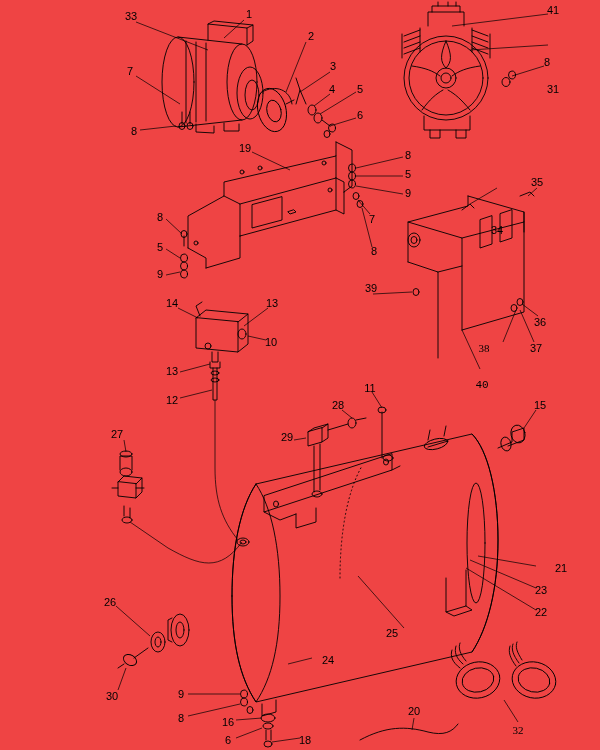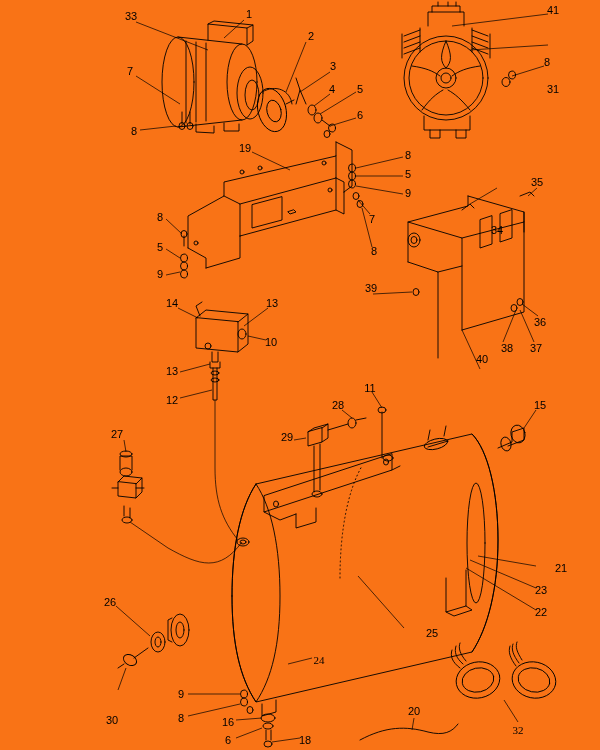--- a/index.html
+++ b/index.html
@@ -4,21 +4,21 @@
 <style>
   html, body {
     margin: 0;
     padding: 0;
     background: #ffffff;
   }
   #page {
     position: relative;
     width: 600px;
     height: 750px;
-    background: #f97316;
+    background: #ef4444;
     font-family: "Liberation Sans", sans-serif;
     overflow: hidden;
   }
   #diagram-svg {
     position: absolute;
     left: 0;
     top: 0;
   }
   .callout {
     position: absolute;
@@ -416,38 +416,38 @@
   <div class="callout" style="left:537px; top:182px;">35</div>
   <div class="callout" style="left:160px; top:217px;">8</div>
   <div class="callout" style="left:372px; top:219px;">7</div>
   <div class="callout" style="left:160px; top:247px;">5</div>
   <div class="callout" style="left:374px; top:251px;">8</div>
   <div class="callout" style="left:160px; top:274px;">9</div>
   <div class="callout" style="left:371px; top:288px;">39</div>
   <div class="callout" style="left:540px; top:322px;">36</div>
   <div class="callout" style="left:172px; top:303px;">14</div>
   <div class="callout" style="left:272px; top:303px;">13</div>
-  <div class="callout" style="left:507px; top:348px;">38</div>
+  <div class="callout" style="left:484px; top:348px;font-family:Liberation Serif, serif;">38</div>
   <div class="callout" style="left:536px; top:348px;">37</div>
   <div class="callout" style="left:271px; top:342px;">10</div>
   <div class="callout" style="left:172px; top:371px;">13</div>
-  <div class="callout" style="left:482px; top:359px;">40</div>
+  <div class="callout" style="left:482px; top:385px;font-family:Liberation Mono, monospace;">40</div>
   <div class="callout" style="left:172px; top:400px;">12</div>
   <div class="callout" style="left:370px; top:388px;">11</div>
   <div class="callout" style="left:338px; top:405px;">28</div>
   <div class="callout" style="left:540px; top:405px;">15</div>
   <div class="callout" style="left:287px; top:437px;">29</div>
   <div class="callout" style="left:117px; top:434px;">27</div>
   <div class="callout" style="left:561px; top:568px;">21</div>
   <div class="callout" style="left:541px; top:590px;">23</div>
   <div class="callout" style="left:541px; top:612px;">22</div>
   <div class="callout" style="left:110px; top:602px;">26</div>
-  <div class="callout" style="left:432px; top:633px;">25</div>
-  <div class="callout" style="left:319px; top:660px;font-family:Liberation Serif, serif;">24</div>
-  <div class="callout" style="left:112px; top:696px;margin-top:24px;">30</div>
+  <div class="callout" style="left:392px; top:633px;">25</div>
+  <div class="callout" style="left:328px; top:660px;">24</div>
+  <div class="callout" style="left:112px; top:696px;">30</div>
   <div class="callout" style="left:181px; top:694px;">9</div>
   <div class="callout" style="left:414px; top:711px;">20</div>
   <div class="callout" style="left:518px; top:730px;font-family:Liberation Serif, serif;">32</div>
   <div class="callout" style="left:181px; top:718px;">8</div>
   <div class="callout" style="left:228px; top:722px;">16</div>
   <div class="callout" style="left:228px; top:740px;">6</div>
   <div class="callout" style="left:305px; top:740px;">18</div>
 
 </div>
 

